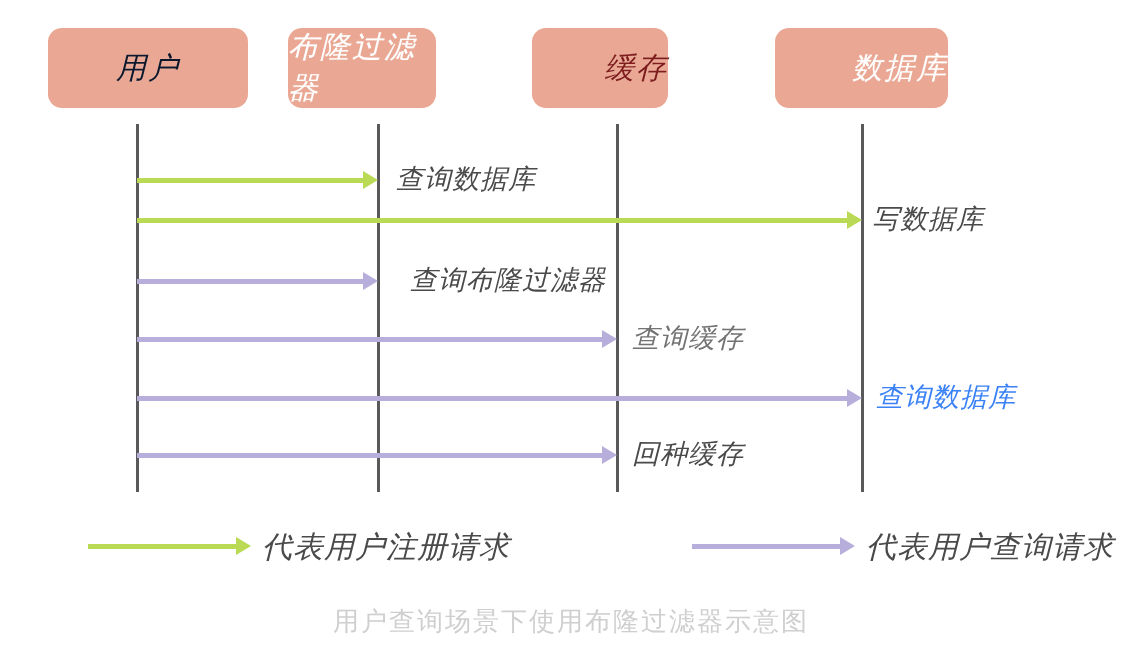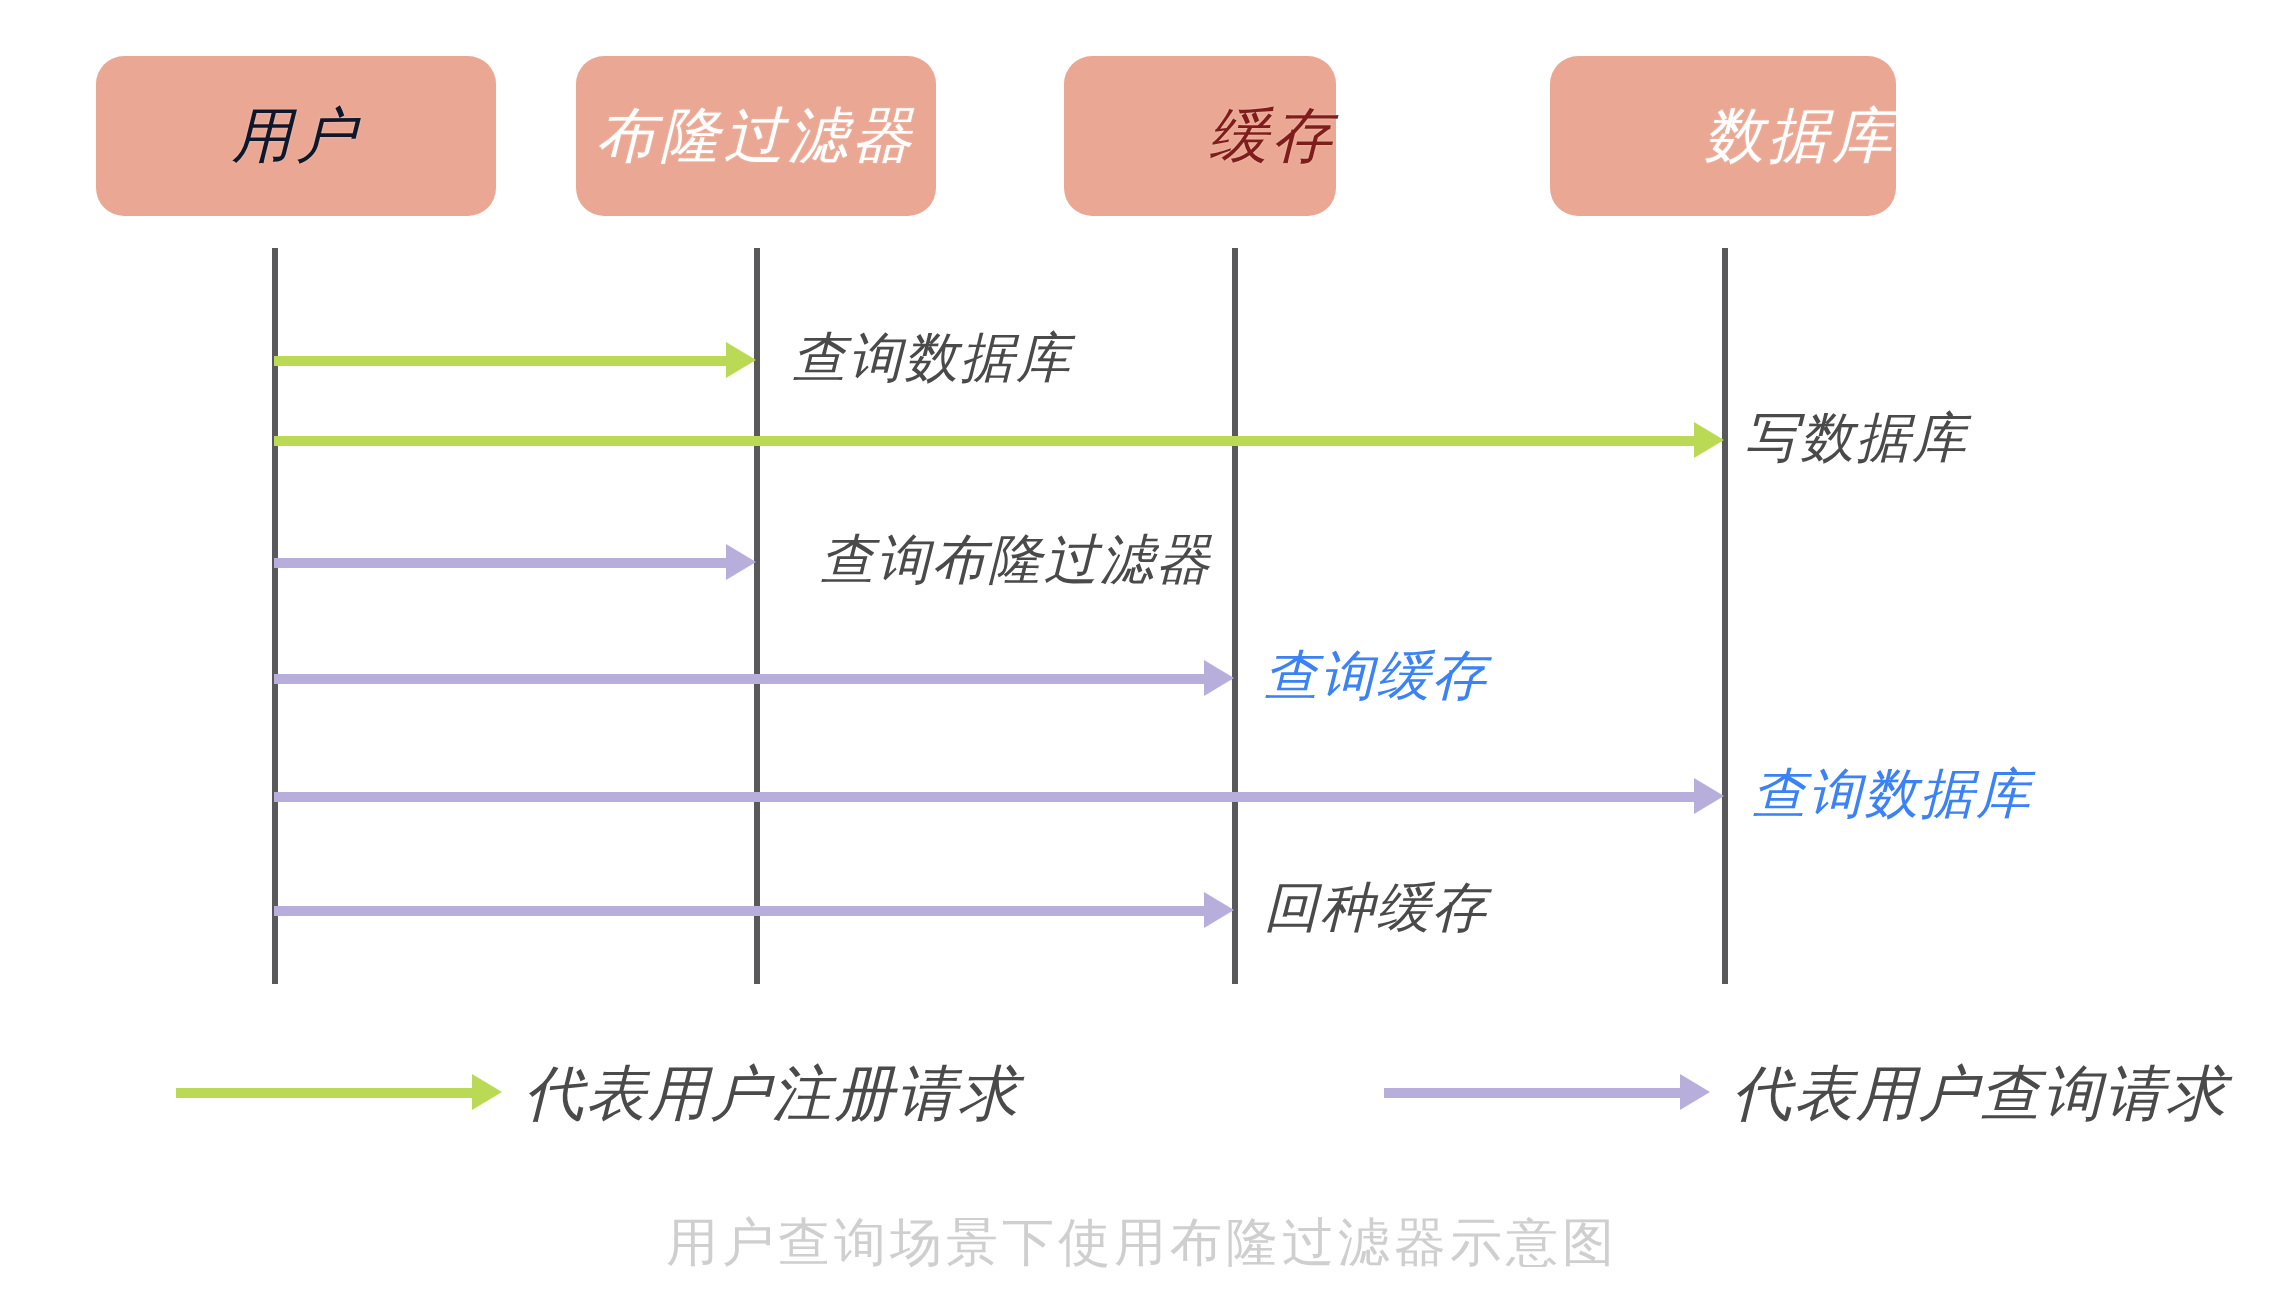--- a/index.html
+++ b/index.html
@@ -106,21 +106,21 @@
   }
 </style>
 </head>
 <body>
 
 <div id="canvas">
   <div id="actors-layer">
       <div class="actor-box" style="left: 48px; top: 28px; width: 200px; height: 80px; background: rgb(234, 168, 148); color: #0f172a;">
         <span>用户</span>
       </div>
-      <div class="actor-box" style="left: 288px; top: 28px; width: 180px; height: 80px; background: rgb(234, 168, 148); color: rgb(255, 255, 255);">
+      <div class="actor-box" style="left: 288px; top: 28px; width: 148px; height: 80px; background: rgb(234, 168, 148); color: rgb(255, 255, 255);">
         <span>布隆过滤器</span>
       </div>
       <div class="actor-box" style="left: 532px; top: 28px; width: 136px; height: 80px; background: rgb(234, 168, 148); color: #7f1d1d; justify-content: flex-end;">
         <span>缓存</span>
       </div>
       <div class="actor-box" style="left: 775px; top: 28px; width: 173px; height: 80px; background: rgb(234, 168, 148); color: rgb(255, 255, 255); justify-content: flex-end;">
         <span>数据库</span>
       </div>
     </div>
   <div id="lifelines-layer">
@@ -134,21 +134,21 @@
       <div class="msg-head" style="left: 363px; top: 171px; border-left: 15px solid rgb(186, 218, 85);"></div>
       <div class="msg-label" style="left: 396px; top: 161px; color: rgb(74, 74, 74);">查询数据库</div>
       <div class="msg-line" style="left: 137px; top: 218px; width: 710px; background: rgb(186, 218, 85);"></div>
       <div class="msg-head" style="left: 847px; top: 211px; border-left: 15px solid rgb(186, 218, 85);"></div>
       <div class="msg-label" style="left: 872px; top: 201px; color: rgb(74, 74, 74);">写数据库</div>
       <div class="msg-line" style="left: 137px; top: 279px; width: 226px; background: rgb(184, 174, 219);"></div>
       <div class="msg-head" style="left: 363px; top: 272px; border-left: 15px solid rgb(184, 174, 219);"></div>
       <div class="msg-label" style="left: 410px; top: 262px; color: rgb(74, 74, 74);">查询布隆过滤器</div>
       <div class="msg-line" style="left: 137px; top: 337px; width: 465px; background: rgb(184, 174, 219);"></div>
       <div class="msg-head" style="left: 602px; top: 330px; border-left: 15px solid rgb(184, 174, 219);"></div>
-      <div class="msg-label" style="left: 632px; top: 320px; color: #3b82f6;">查询缓存</div>
+      <div class="msg-label" style="left: 632px; top: 320px; color: #737373;">查询缓存</div>
       <div class="msg-line" style="left: 137px; top: 396px; width: 710px; background: rgb(184, 174, 219);"></div>
       <div class="msg-head" style="left: 847px; top: 389px; border-left: 15px solid rgb(184, 174, 219);"></div>
       <div class="msg-label" style="left: 876px; top: 379px; color: #3b82f6;">查询数据库</div>
       <div class="msg-line" style="left: 137px; top: 453px; width: 465px; background: rgb(184, 174, 219);"></div>
       <div class="msg-head" style="left: 602px; top: 446px; border-left: 15px solid rgb(184, 174, 219);"></div>
       <div class="msg-label" style="left: 632px; top: 436px; color: rgb(74, 74, 74);">回种缓存</div>
     </div>
   <div id="legend-layer">
       <div class="legend-line" style="left: 88px; top: 544px; width: 148px; background: rgb(186, 218, 85);"></div>
       <div class="legend-head" style="left: 236px; top: 537px; border-left: 15px solid rgb(186, 218, 85);"></div>

